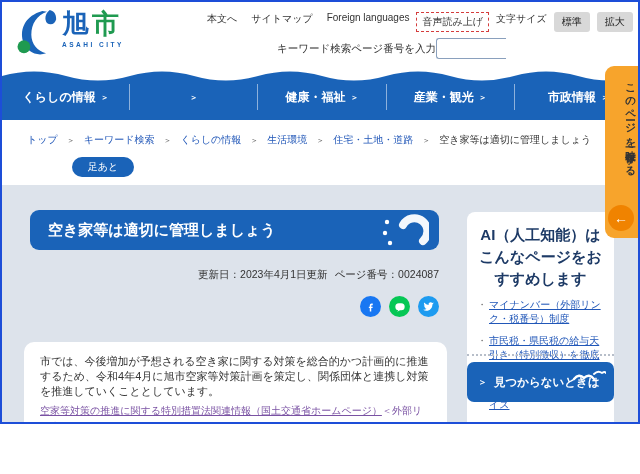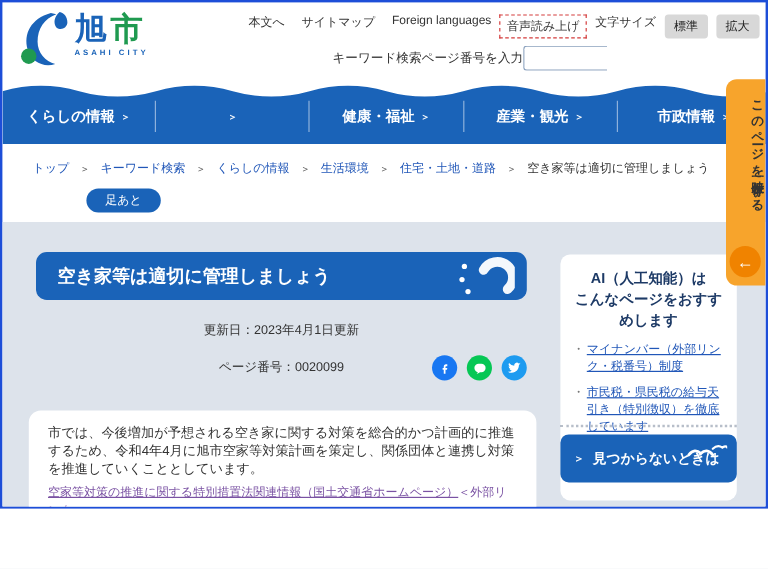--- a/index.html
+++ b/index.html
@@ -43,35 +43,35 @@
   .pill{background:#1a63b8;color:#fff;border-radius:10px;padding:3px 0;width:62px;text-align:center;font-size:10px;}
   .bc-link{color:#2157b8;cursor:pointer;white-space:nowrap;}
   .bc-sep{color:#555;font-size:8px;margin:0 1px;}
   .bc-cur{color:#333;white-space:nowrap;}
   .fp-close{width:13px;height:13px;border-radius:50%;background:#5b6166;color:#fff;font-size:9px;line-height:13px;text-align:center;cursor:pointer;margin-left:2px;}
   
   .content-bg{position:absolute;left:0;top:183px;width:100%;height:291px;background:#dde3eb;}
   
   .title-bar{position:absolute;left:28px;top:208px;width:409px;height:40px;background:#1a63b8;border-radius:9px;display:flex;align-items:center;color:#fff;font-size:15px;font-weight:bold;padding-left:18px;box-sizing:border-box;overflow:hidden;}
   .title-wave{position:absolute;right:10px;top:3px;}
-  .meta-row{position:absolute;left:28px;top:266px;width:409px;display:flex;justify-content:flex-end;align-items:center;gap:17px;font-size:10.5px;color:#333;flex-direction:column;}
+  .meta-row{position:absolute;left:28px;top:266px;width:409px;display:flex;justify-content:flex-end;align-items:center;gap:7px;font-size:10.5px;color:#333;}
   .print-btn{background:#fff;border:1px solid #999;border-radius:4px;padding:4px 11px;font-size:10.5px;color:#333;cursor:pointer;white-space:nowrap;}
   .social-row{position:absolute;left:28px;top:294px;width:409px;display:flex;justify-content:flex-end;align-items:center;gap:8px;}
   .soc{width:21px;height:21px;border-radius:50%;display:flex;align-items:center;justify-content:center;cursor:pointer;}
   .soc-fb{background:#1877f2;}
   .soc-line{background:#06c755;}
   .soc-tw{background:#1d9bf0;}
   .body-card{position:absolute;left:22px;top:340px;width:423px;height:134px;background:#fff;border-radius:10px 10px 0 0;padding:12px 16px;box-sizing:border-box;overflow:hidden;}
   .body-card p{margin:0;font-size:11px;line-height:15px;color:#333;}
   .link-block{margin-top:5px;font-size:10px;line-height:14.5px;}
   .lnk-visited{color:#7a52a3;text-decoration:underline;cursor:pointer;font-family:Liberation Serif, serif;}
   .lnk-suffix{color:#7a52a3;text-decoration:none;}
   
   .ai-card{position:absolute;left:465px;top:210px;width:147px;background:#fff;border-radius:8px;padding:12px 10px 10px;box-sizing:border-box;}
-  .ai-title{font-size:12px;font-weight:bold;color:#1d3a66;text-align:center;line-height:1.45;}
+  .ai-title{font-size:15px;font-weight:bold;color:#1d3a66;text-align:center;line-height:1.45;}
   .ai-links{margin-top:9px;}
   .ai-link-row{display:flex;gap:2px;margin-bottom:8px;font-size:10px;line-height:14px;}
   .ai-bullet{color:#777;flex:0 0 auto;}
   .ai-link{color:#2157b8;text-decoration:underline;cursor:pointer;}
   .dotted-sep{position:absolute;left:465px;top:352px;width:147px;border-top:2px dotted #b7bec9;}
   .nf-btn{position:absolute;left:465px;top:360px;width:147px;height:40px;background:#1a63b8;border-radius:7px;display:flex;align-items:center;gap:7px;color:#fff;font-size:11.5px;font-weight:bold;padding-left:11px;box-sizing:border-box;cursor:pointer;}
   .nf-chev{font-size:9px;}
   .nf-birds{position:absolute;right:8px;top:7px;}
   
   .save-tab{position:absolute;right:0px;top:64px;width:33px;height:172px;background:#f7a42c;border-radius:9px 0 0 9px;cursor:pointer;}
@@ -175,21 +175,21 @@
         <path d="M50,28 A13,13 0 1 0 30,12" fill="none" stroke="#fff" stroke-width="8" stroke-linecap="round" opacity="0.95"></path>
         <circle cx="14" cy="9" r="2.2" fill="#fff"></circle>
         <circle cx="12" cy="20" r="2.2" fill="#fff"></circle>
         <circle cx="17" cy="30" r="2.2" fill="#fff"></circle>
       </svg>
     </span>
   </div>
 
   <div class="meta-row">
     <span>更新日：2023年4月1日更新</span>
-    <span>ページ番号：0020099</span>
+    <span>ページ番号：0024087</span>
   </div>
 
   <div class="social-row">
     <span class="soc soc-fb">
       <svg width="12" height="12" viewBox="0 0 24 24">
           <path d="M15.5 8.5h-2.2c-.4 0-.8.5-.8 1v2h3l-.5 2.7h-2.5V21h-2.9v-6.8H7.7v-2.7h1.9V9.2C9.6 7 11 5.2 13.2 5.2h2.3z" fill="#fff"></path>
         </svg>
     </span>
     <span class="soc soc-line">
       <svg width="14" height="14" viewBox="0 0 24 24">

